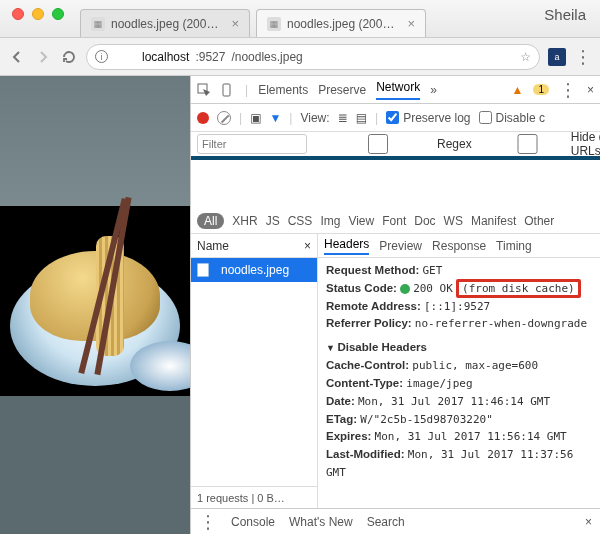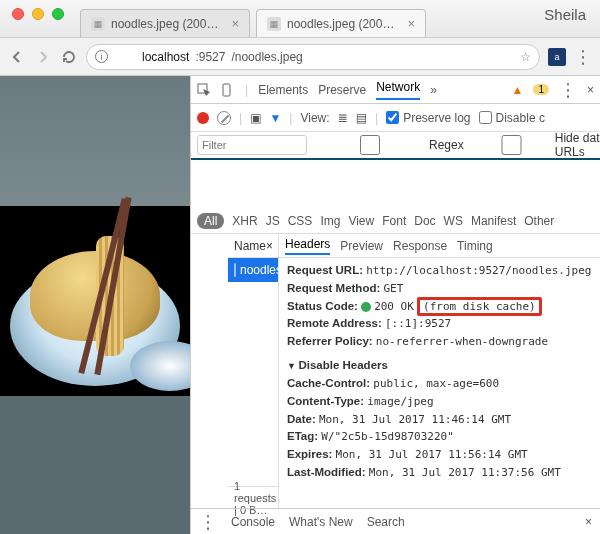--- a/index.html
+++ b/index.html
@@ -52,30 +52,30 @@
   
   .dt-toolbar{ height:28px; border-bottom:1px solid #ddd; display:flex; align-items:center; gap:8px; padding:0 6px; font-size:12px; color:#555;}
   .rec{width:12px;height:12px;background:#d93025;border-radius:50%;}
   .nope{width:14px;height:14px;border:1.5px solid #888;border-radius:50%;position:relative;}
   .nope::after{content:"";position:absolute;left:2px;top:6px;width:10px;height:1.5px;background:#888;transform:rotate(-45deg);}
   .cam{color:#555;}
   .funnel{color:#1a73e8;}
   .chk{display:flex;align-items:center;gap:4px;}
   .chk input{accent-color:#1a73e8;}
   
-  .dt-filter{ height:28px; border-bottom:2px solid #0c4a6e; display:flex; align-items:center; gap:8px; padding:0 6px;}
+  .dt-filter{ height:28px; border-bottom:4px solid #0c4a6e; display:flex; align-items:center; gap:16px; padding:0 6px;}
   .dt-filter input{ width:110px; height:20px; border:1px solid #ccc; border-radius:3px; padding:0 4px; font-size:11px;}
   
   .dt-types{ height:26px; border-bottom:1px solid #ddd; display:flex; align-items:center; gap:8px; padding:0 6px; font-size:12px; color:#555;margin-top:48px;}
   .dt-types .all{ background:#777; color:#fff; border-radius:8px; padding:1px 7px;}
   
   .dt-main{ flex:1; display:flex; min-height:0;}
-  .req-list{ width:88px; border-right:1px solid #ddd; display:flex; flex-direction:column;padding-left:37px;}
+  .req-list{ width:127px; border-right:1px solid #ddd; display:flex; flex-direction:column;}
   .req-head{ height:24px; display:flex; align-items:center; justify-content:space-between; padding:0 6px; border-bottom:1px solid #ddd; font-size:12px;}
-  .req-item{ height:24px; display:flex; align-items:center; gap:4px; padding:0 6px; background:#1a73e8; color:#fff; font-size:12px;}
+  .req-item{ height:24px; display:flex; align-items:center; gap:12px; padding:0 6px; background:#1a73e8; color:#fff; font-size:12px;}
   .file-ico{width:12px;height:14px;background:#fff;border:1px solid #9cc2ea;border-radius:1px;}
   
   .detail{ flex:1; display:flex; flex-direction:column; min-width:0;}
   .detail-tabs{ height:24px; border-bottom:1px solid #ddd; display:flex; align-items:center; gap:10px; padding:0 6px; font-size:12px; color:#555;}
   .detail-tabs .sel{ color:#000; border-bottom:2px solid #1a73e8; padding-bottom:2px;}
   .detail-body{ flex:1; overflow:hidden; padding:4px 8px; font-size:11.5px; line-height:1.55;}
   .row{ display:block;}
   .lbl{ font-weight:700;}
   .mono{ font-family: Menlo, monospace; font-size:11px;}
   .green-dot{display:inline-block;width:10px;height:10px;background:#34a853;border-radius:50%;vertical-align:middle;margin-right:3px;}
@@ -245,21 +245,20 @@
       </div>
 
       <div class="detail">
         <div class="detail-tabs">
           <span class="sel">Headers</span>
           <span>Preview</span>
           <span>Response</span>
           <span>Timing</span>
         </div>
         <div class="detail-body">
-          <div class="row"><span class="lbl">Request URL:</span> <span class="mono">http://localhost:9527/noodles.jpeg</span></div>
           <div class="row"><span class="lbl">Request Method:</span> <span class="mono">GET</span></div>
           <div class="row"><span class="lbl">Status Code:</span> <span class="green-dot"></span><span class="mono">200 OK</span> <span class="mono highlight">(from disk cache)</span></div>
           <div class="row"><span class="lbl">Remote Address:</span> <span class="mono">[::1]:9527</span></div>
           <div class="row"><span class="lbl">Referrer Policy:</span> <span class="mono">no-referrer-when-downgrade</span></div>
 
           <div class="sect tri">Disable Headers</div>
           <div class="row"><span class="lbl">Cache-Control:</span> <span class="mono">public, max-age=600</span></div>
           <div class="row"><span class="lbl">Content-Type:</span> <span class="mono">image/jpeg</span></div>
           <div class="row"><span class="lbl">Date:</span> <span class="mono">Mon, 31 Jul 2017 11:46:14 GMT</span></div>
           <div class="row"><span class="lbl">ETag:</span> <span class="mono">W/"2c5b-15d98703220"</span></div>

